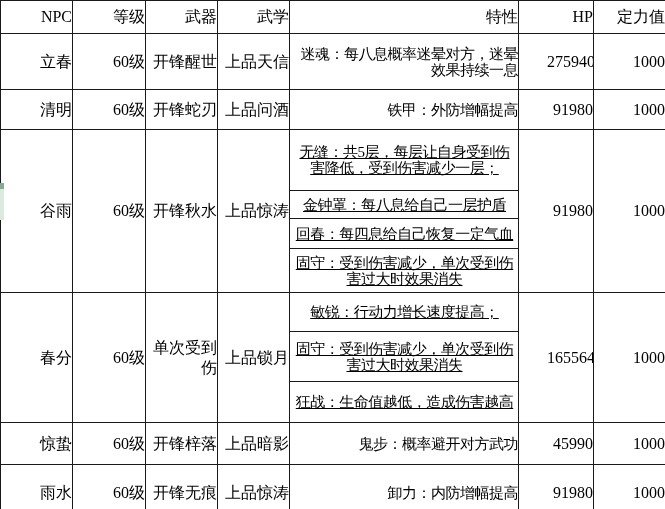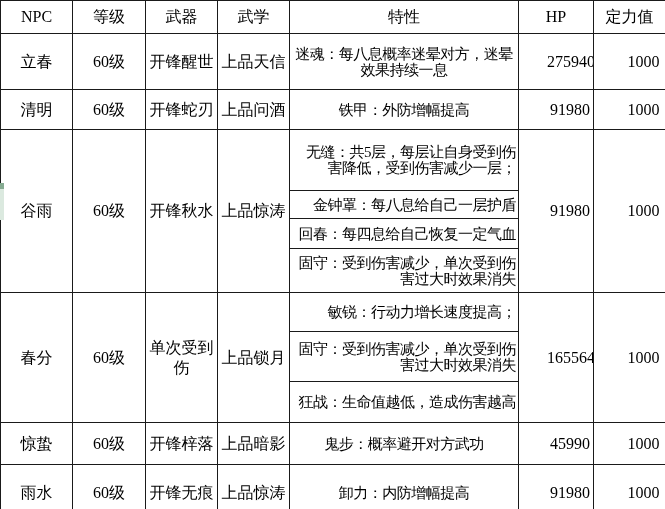--- a/index.html
+++ b/index.html
@@ -13,37 +13,38 @@
     overflow: hidden;
   }
   table.npc-table {
     border-collapse: collapse;
     table-layout: fixed;
     width: 665px;
   }
   .npc-table th, .npc-table td {
     border: 1px solid #1a1a1a;
     padding: 0;
-    text-align: center;
+    text-align: right;
     vertical-align: middle;
     font-size: 16px;
     font-weight: normal;
     line-height: 1.25;
     overflow: hidden;
   }
   .npc-table td.trait {
     font-size: 15px;
     letter-spacing: -0.5px;
     white-space: pre-line;
     line-height: 16px;
   }
   .npc-table td.trait.left {
-    text-align: right;
+    text-align: center;
     padding-left: 3px;
     padding-right: 2px;
+    text-decoration: underline;
   }
   .npc-table td.num { font-size: 16px; padding-left: 28px; }
   .green-artifact {
     position: absolute;
     left: 0; top: 183px;
     width: 4px; height: 37px;
     background: linear-gradient(to bottom, #86ab92 0 6px, #dbe9df 6px 100%);
     pointer-events: none;
   }
 </style>

